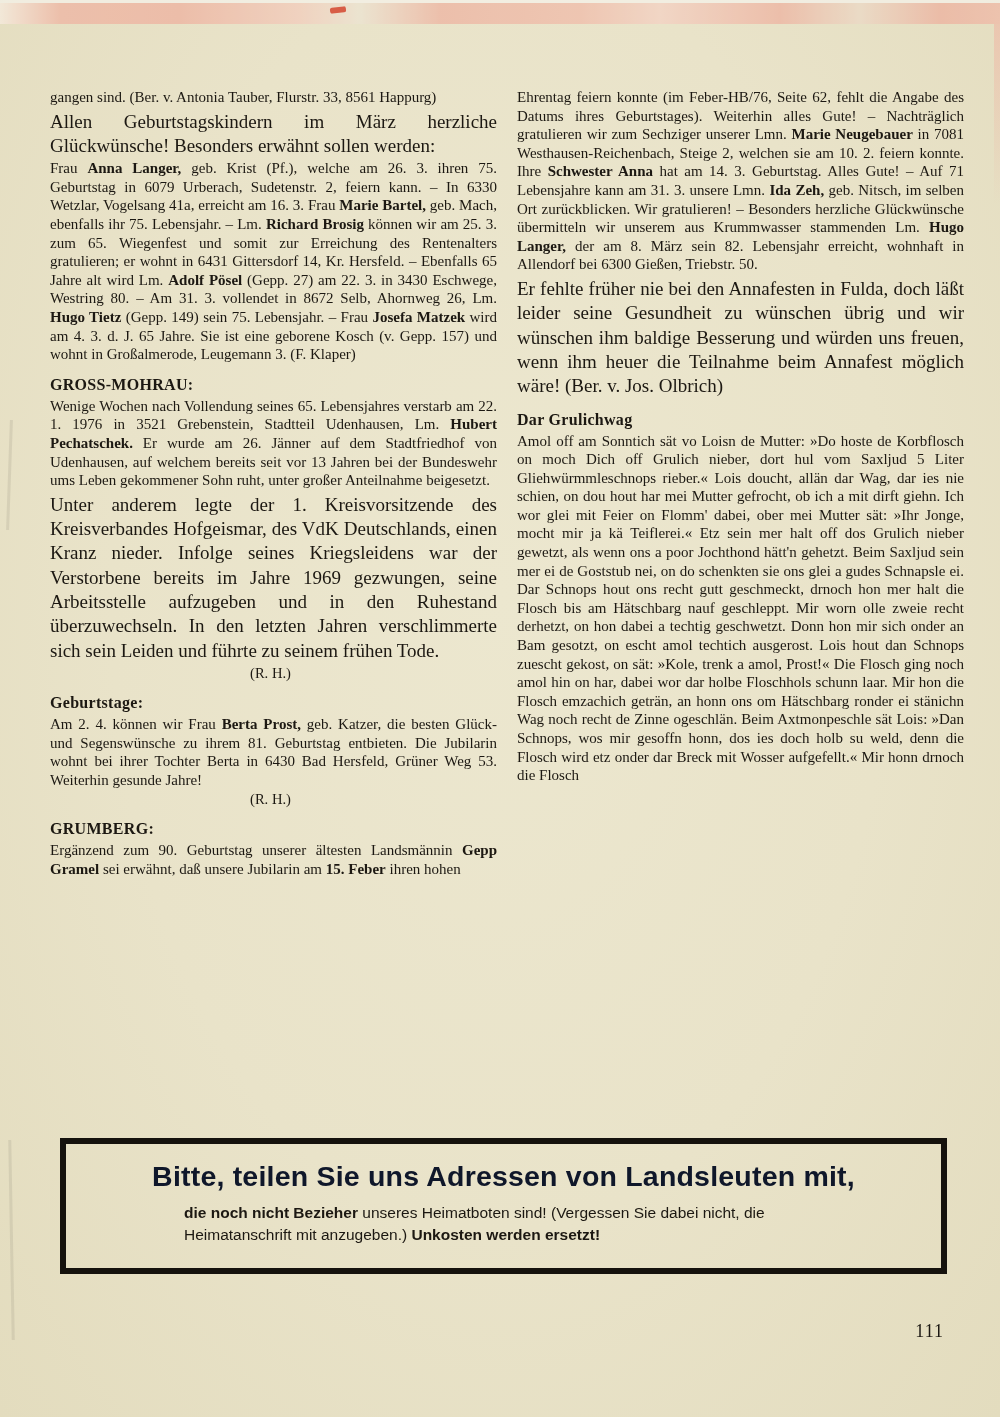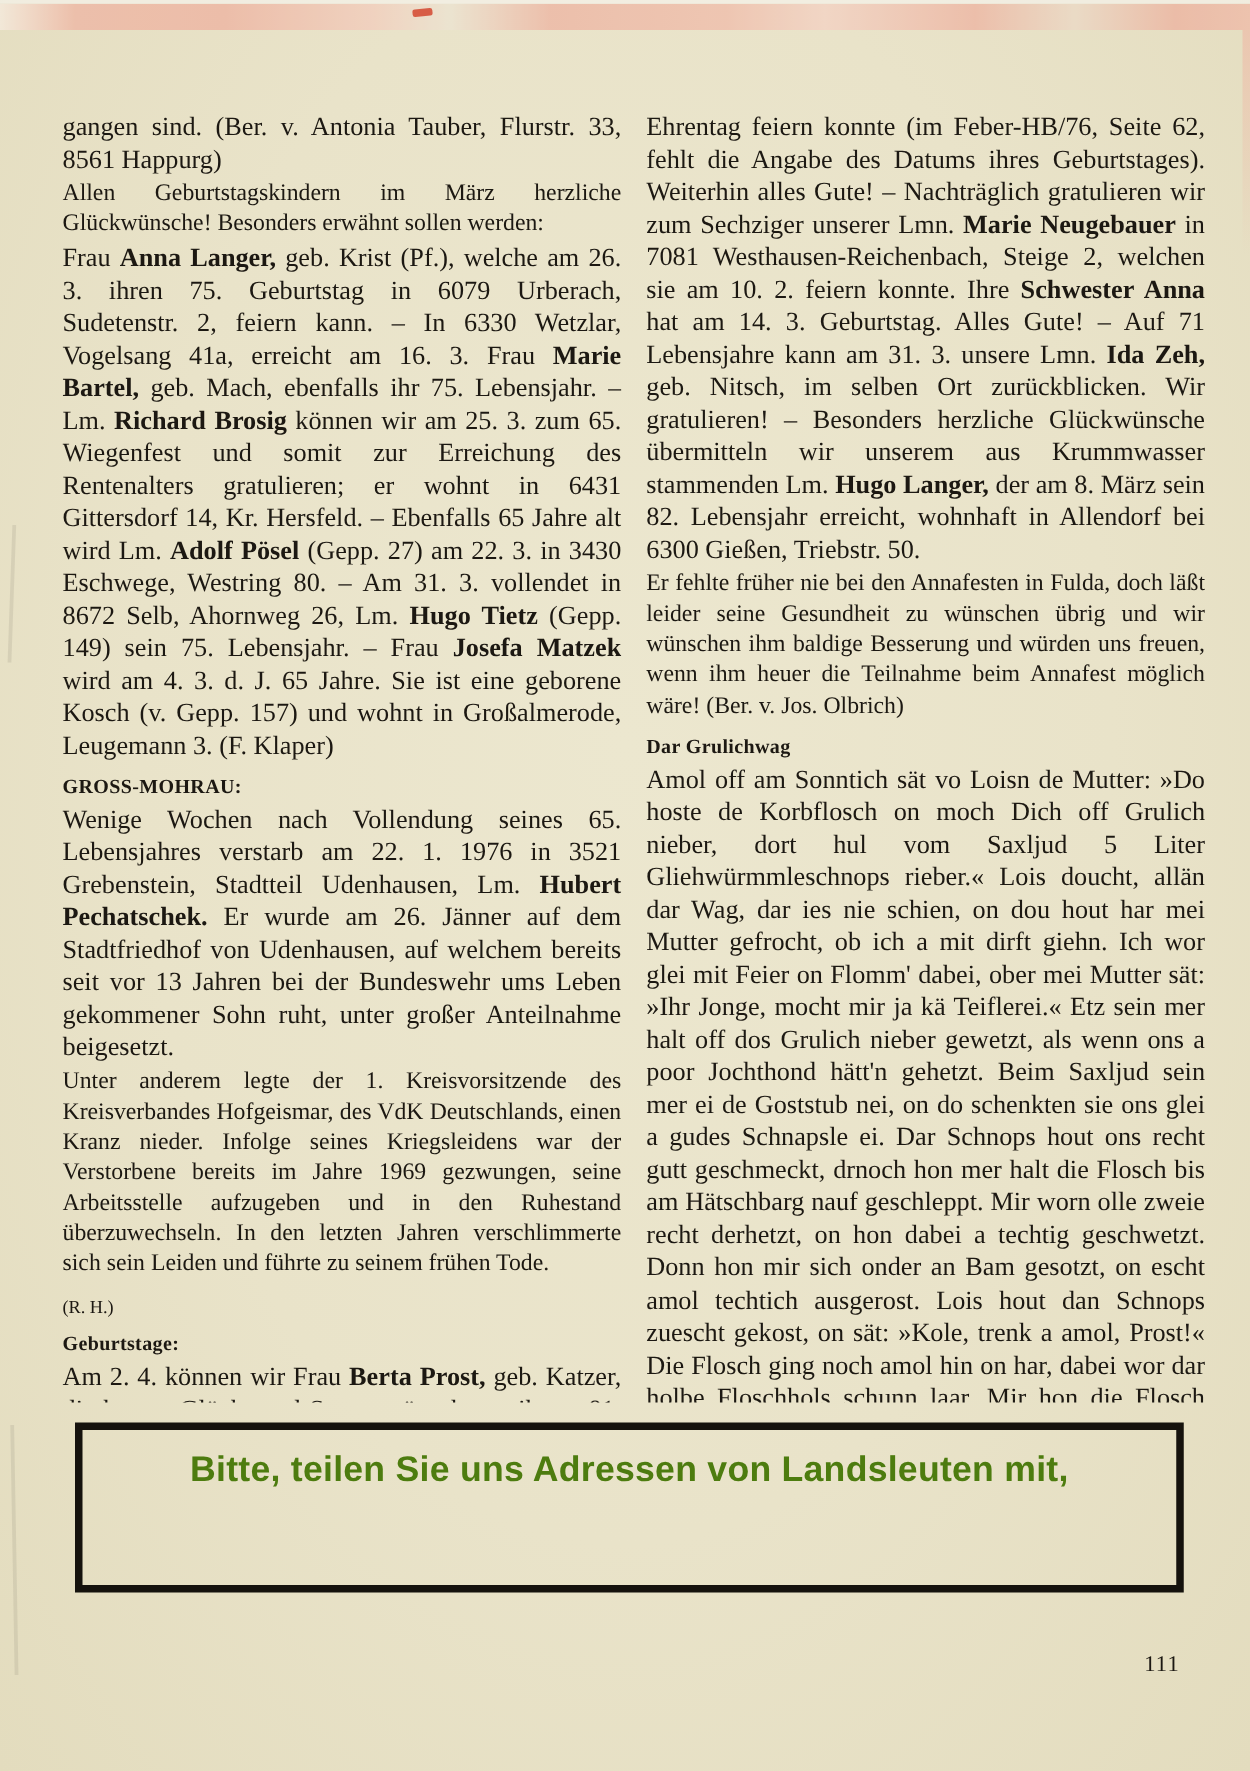--- a/index.html
+++ b/index.html
@@ -33,38 +33,38 @@
   .scan-streak { position:absolute; background:#8a8474; opacity:.18; }
   .streak-1 { left:8px;  top:420px;  width:3px; height:110px; transform:rotate(2deg); }
   .streak-2 { left:10px; top:1140px; width:3px; height:200px; transform:rotate(-1deg); }
 
   .columns {
     position:absolute; top:88px; left:50px; width:914px; height:1034px;
     display:flex; gap:20px; overflow:hidden;
   }
   .col { width:447px; height:100%; overflow:hidden; }
 
-  .blk-body  { font-size:21px; line-height:1.24; text-align:justify; }
+  .blk-body  { font-size:15px; line-height:1.24; text-align:justify; }
   .blk-small { font-size:19px; line-height:1.28; text-align:justify; margin:3px 0 1px 0; }
-  .blk-right { font-size:14.6px; text-align:left; padding-right:6px; margin:14px 0 0 0; }
+  .blk-right { font-size:14.6px; text-align:center; padding-right:6px; margin:2px 0 0 0; }
   .blk-heading {
     font-size:16px; font-weight:bold; letter-spacing:.3px;
     margin:12px 0 3px 0;
   }
   .blk-body b, .blk-small b, .blk-heading b { font-weight:bold; }
 
   .notice {
     position:absolute; left:60px; top:1138px; width:887px; height:136px;
     border:6px solid #15120d;
     padding:16px 36px 0 36px;
   }
   .notice-headline {
     font-family:"Liberation Sans","DejaVu Sans",sans-serif;
     font-weight:bold; font-size:28.5px; text-align:center;
-    letter-spacing:.2px; color:#4d7c0f;
+    letter-spacing:.2px; color:#0f172a;
   }
   .notice-body {
     font-family:"Liberation Sans","DejaVu Sans",sans-serif;
     font-size:15.5px; line-height:1.45; margin-top:9px;
     padding:0 30px 0 82px; color:#1c1812;
   }
   .notice-body b { font-weight:bold; }
 
   .page-number {
     position:absolute; right:56px; top:1321px;
@@ -99,16 +99,17 @@
     <div class="col">
         <p class="blk-body"><span>Ehrentag feiern konnte (im Feber-HB/76, Seite 62, fehlt die Angabe des Datums ihres Geburtstages). Weiterhin alles Gute! – Nachträglich gratulieren wir zum Sechziger unserer Lmn. </span><b>Marie Neugebauer</b><span> in 7081 Westhausen-Reichenbach, Steige 2, welchen sie am 10. 2. feiern konnte. Ihre </span><b>Schwester Anna</b><span> hat am 14. 3. Geburtstag. Alles Gute! – Auf 71 Lebensjahre kann am 31. 3. unsere Lmn. </span><b>Ida Zeh,</b><span> geb. Nitsch, im selben Ort zurückblicken. Wir gratulieren! – Besonders herzliche Glückwünsche übermitteln wir unserem aus Krummwasser stammenden Lm. </span><b>Hugo Langer,</b><span> der am 8. März sein 82. Lebensjahr erreicht, wohnhaft in Allendorf bei 6300 Gießen, Triebstr. 50.</span></p>
         <p class="blk-small"><span>Er fehlte früher nie bei den Annafesten in Fulda, doch läßt leider seine Gesundheit zu wünschen übrig und wir wünschen ihm baldige Besserung und würden uns freuen, wenn ihm heuer die Teilnahme beim Annafest möglich wäre! (Ber. v. Jos. Olbrich)</span></p>
         <h3 class="blk-heading"><b>Dar Grulichwag</b></h3>
         <p class="blk-body"><span>Amol off am Sonntich sät vo Loisn de Mutter: »Do hoste de Korbflosch on moch Dich off Grulich nieber, dort hul vom Saxljud 5 Liter Gliehwürmmleschnops rieber.« Lois doucht, allän dar Wag, dar ies nie schien, on dou hout har mei Mutter gefrocht, ob ich a mit dirft giehn. Ich wor glei mit Feier on Flomm' dabei, ober mei Mutter sät: »Ihr Jonge, mocht mir ja kä Teiflerei.« Etz sein mer halt off dos Grulich nieber gewetzt, als wenn ons a poor Jochthond hätt'n gehetzt. Beim Saxljud sein mer ei de Goststub nei, on do schenkten sie ons glei a gudes Schnapsle ei. Dar Schnops hout ons recht gutt geschmeckt, drnoch hon mer halt die Flosch bis am Hätschbarg nauf geschleppt. Mir worn olle zweie recht derhetzt, on hon dabei a techtig geschwetzt. Donn hon mir sich onder an Bam gesotzt, on escht amol techtich ausgerost. Lois hout dan Schnops zuescht gekost, on sät: »Kole, trenk a amol, Prost!« Die Flosch ging noch amol hin on har, dabei wor dar holbe Floschhols schunn laar. Mir hon die Flosch emzachich geträn, an honn ons om Hätschbarg ronder ei stänichn Wag noch recht de Zinne ogeschlän. Beim Axtmonpeschle sät Lois: »Dan Schnops, wos mir gesoffn honn, dos ies doch holb su weld, denn die Flosch wird etz onder dar Breck mit Wosser aufgefellt.« Mir honn drnoch die Flosch</span></p>
       </div>
   </div>
 
   <div class="notice">
     <div class="notice-headline">Bitte, teilen Sie uns Adressen von Landsleuten mit,</div>
+    <p class="notice-body"><b>die noch nicht Bezieher</b><span> unseres Heimatboten sind! (Vergessen Sie dabei nicht, die Heimatanschrift mit anzugeben.) </span><b>Unkosten werden ersetzt!</b></p>
   </div>
 
   <div class="page-number">111</div>
 </div>
 
 </body></html>

